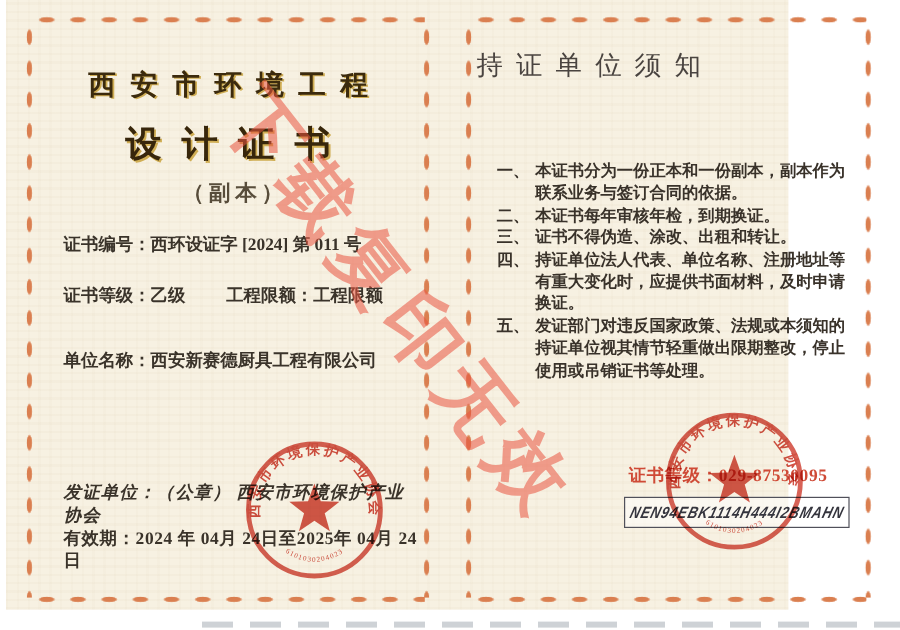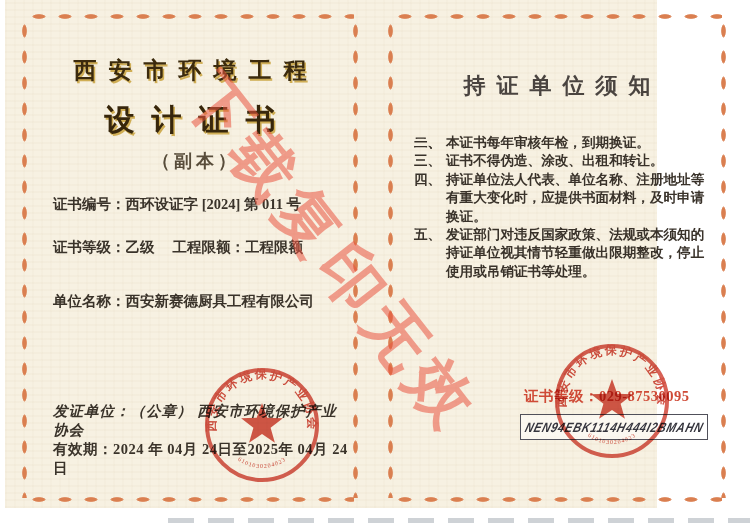--- a/index.html
+++ b/index.html
@@ -50,26 +50,26 @@
   .frow{position:absolute;left:33px;right:10px;font-size:14.5px;font-weight:bold;color:#3a332a;line-height:19px;}
   .frow .lbl{white-space:nowrap;}
   .frow.r1{top:183px;}
   .frow.r2{top:226px;}
   .frow.r3{top:268px;margin-top:12px;}
   .frow.r4{top:307px;display:flex;}
   .frow.r4 .lbl{flex:0 0 auto;}
   .frow.r4 .val{width:230px;}
   .frow.r5{top:390px;letter-spacing:1px;font-style:italic;}
   .frow.r6{top:428px;letter-spacing:0.5px;}
-  .gap-left{margin-left:18px;}
+  .gap-left{margin-left:34px;}
 
   
   .rtitle{
-    position:absolute;top:59px;left:0;width:100%;text-align:center;
-    font-size:22px;font-weight:bold;letter-spacing:11px;padding-left:11px;box-sizing:border-box;
+    position:absolute;top:28px;left:0;width:100%;
+    font-size:22px;font-weight:normal;letter-spacing:11px;padding-left:11px;box-sizing:border-box;
     color:#4a4440;
   }
   .notices{position:absolute;top:122px;left:28px;right:16px;font-size:13.6px;line-height:18.4px;color:#39322a;font-weight:bold;}
   .notice{position:relative;padding-left:32px;}
   .notice .num{position:absolute;left:0;top:0;}
   .phone{
     position:absolute;left:138px;top:375px;font-size:14.5px;font-weight:bold;
     color:#cf4a36;letter-spacing:0.5px;white-space:nowrap;
   }
   .serialbox{
@@ -155,21 +155,21 @@
   <div class="page page-right">
     <div class="chain h top"></div>
     <div class="chain h bottom"></div>
     <div class="chain v left"></div>
     <div class="chain v right"></div>
 
     <div class="rtitle">持证单位须知</div>
 
     <div class="notices">
       <div class="notice">
-        <span class="num">一、</span>
+        <span class="num">一、</span><span>本证书分为一份正本和一份副本，副本作为联系业务与签订合同的依据。</span>
       </div>
       <div class="notice">
         <span class="num">二、</span><span>本证书每年审核年检，到期换证。</span>
       </div>
       <div class="notice">
         <span class="num">三、</span><span>证书不得伪造、涂改、出租和转让。</span>
       </div>
       <div class="notice">
         <span class="num">四、</span><span>持证单位法人代表、单位名称、注册地址等有重大变化时，应提供书面材料，及时申请换证。</span>
       </div>

